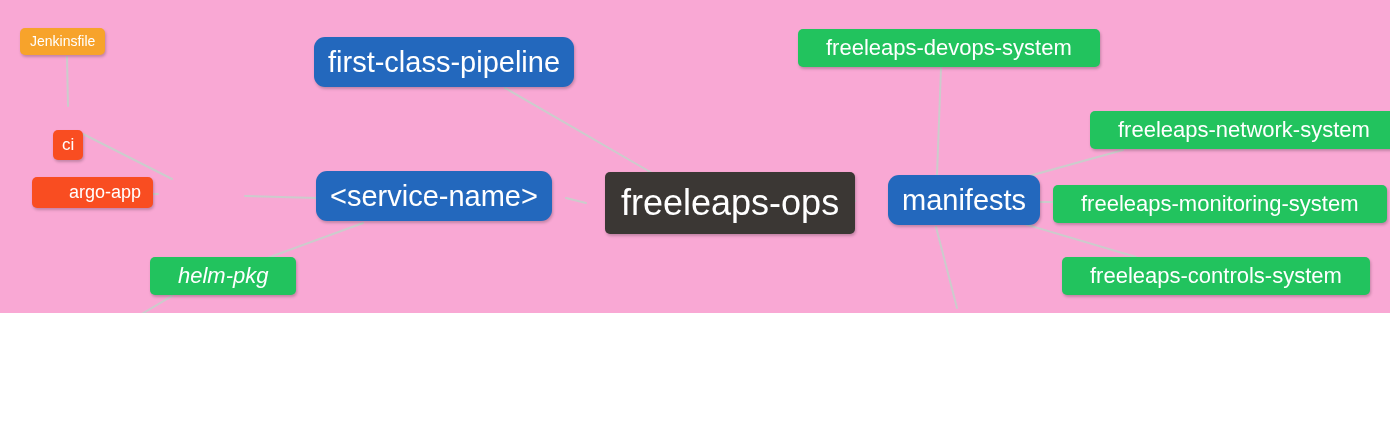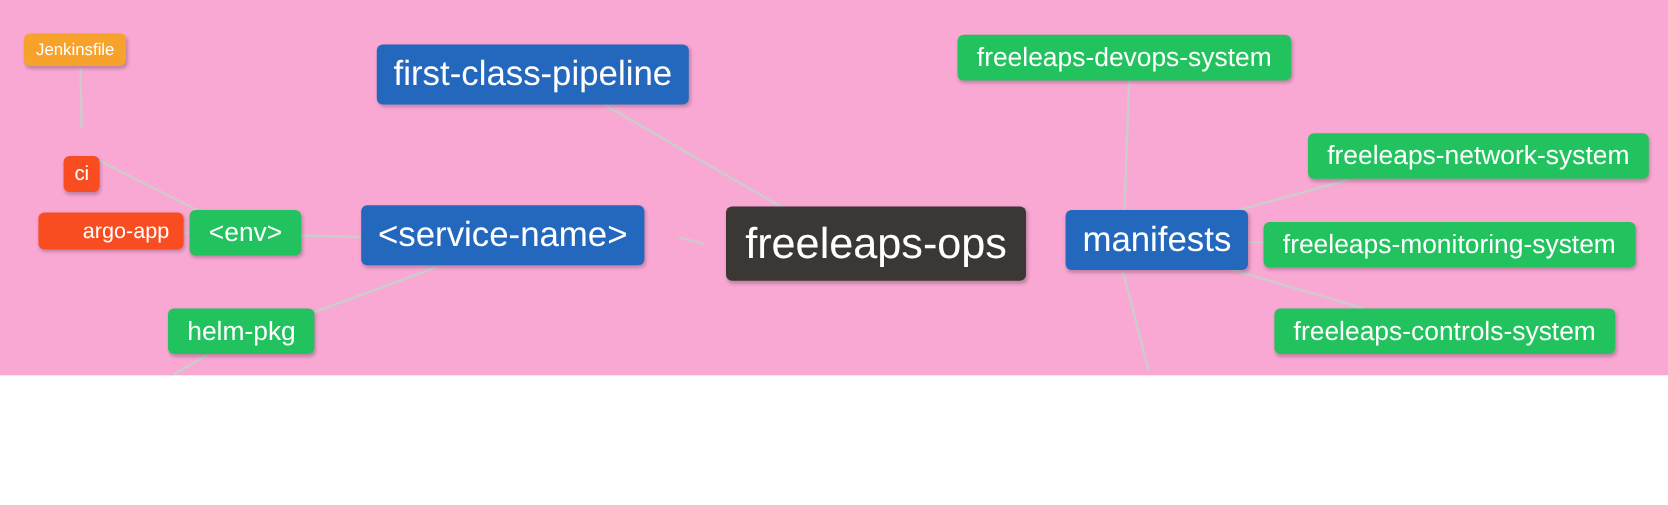--- a/index.html
+++ b/index.html
@@ -41,22 +41,22 @@
   }
   .c-amber { background: #F7A32B; }
   .c-red   { background: #F94D21; }
   .c-green { background: #22C35E; }
   .c-blue  { background: #2368BD; }
   .c-dark  { background: #3B3734; margin-left: 20px; }
 
   .s-xs  { font-size: 14px; padding: 5px 10px; }   
   .s-ci  { font-size: 17px; padding: 5px 9px;  }   
   .s-sm  { font-size: 18px; padding: 5px 12px; }   
-  .s-md  { font-size: 22px; padding: 6px 16px; }   
-  .s-lg  { font-size: 29px; padding: 8px 14px; }   
+  .s-md  { font-size: 22px; padding: 6px 28px; }   
+  .s-lg  { font-size: 29px; padding: 8px 14px; border-radius: 11px; }   
   .s-xl  { font-size: 36px; padding: 10px 16px; }  
 </style>
 </head>
 <body>
 
 <div class="canvas">
 
   <svg class="edges" viewBox="0 0 1390 421" xmlns="http://www.w3.org/2000/svg">
     <line x1="67" y1="57" x2="68" y2="106"></line>
     <line x1="83" y1="134" x2="172" y2="179"></line>
@@ -70,24 +70,23 @@
     <line x1="937" y1="175" x2="941" y2="68"></line>
     <line x1="1011" y1="181" x2="1123" y2="150"></line>
     <line x1="1011" y1="202" x2="1052" y2="202"></line>
     <line x1="1011" y1="220" x2="1136" y2="257"></line>
     <line x1="936" y1="227" x2="957" y2="308"></line>
   </svg>
 
   <div class="node c-amber s-xs" style="left:20px;  top:28px;">Jenkinsfile</div>
   <div class="node c-red   s-ci" style="left:53px;  top:106px;margin-top:24px;">ci</div>
   <div class="node c-red   s-sm" style="left:32px;  top:177px;padding-left:37px;">argo-app</div>
-  <div class="node c-green s-md" style="left:158px; top:175px;">&lt;env&gt;</div>
-  <div class="node c-green s-md" style="left:140px; top:257px;">helm-pkg</div>
+  <div class="node c-green s-md" style="left:150px; top:257px;font-style:italic;">helm-pkg</div>
   <div class="node c-blue  s-lg" style="left:314px; top:37px;">first-class-pipeline</div>
-  <div class="node c-blue  s-lg" style="left:301px; top:171px;">&lt;service-name&gt;</div>
+  <div class="node c-blue  s-lg" style="left:316px; top:171px;">&lt;service-name&gt;</div>
   <div class="node c-dark  s-xl" style="left:585px; top:172px;">freeleaps-ops</div>
   <div class="node c-blue  s-lg" style="left:852px; top:175px;margin-left:36px;">manifests</div>
   <div class="node c-green s-md" style="left:798px; top:29px;">freeleaps-devops-system</div>
   <div class="node c-green s-md" style="left:1090px;top:111px;">freeleaps-network-system</div>
   <div class="node c-green s-md" style="left:1062px;top:257px;">freeleaps-controls-system</div>
   <div class="node c-green s-md" style="left:1053px;top:185px;">freeleaps-monitoring-system</div>
 
 </div>
 
 </body></html>

